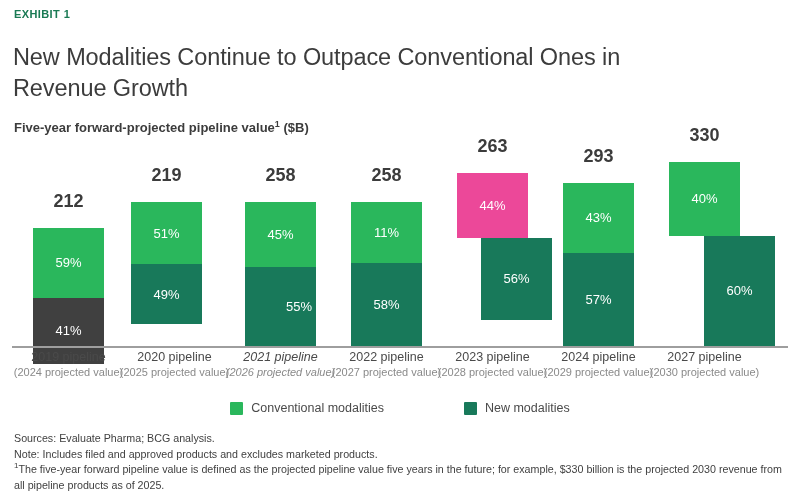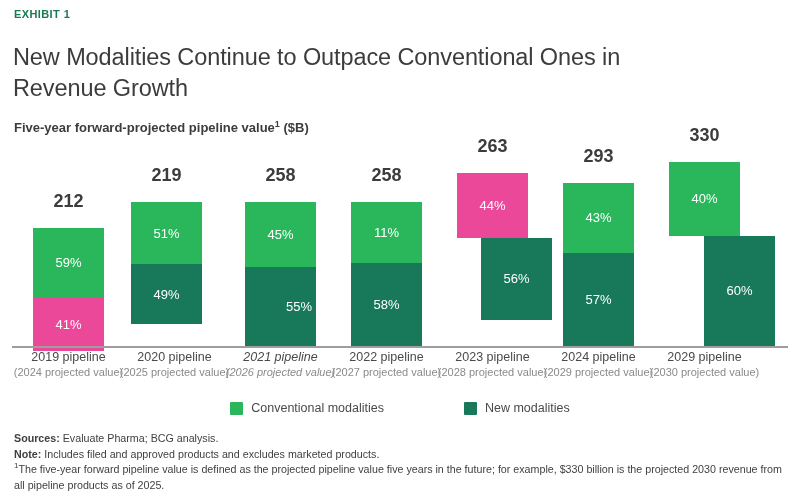--- a/index.html
+++ b/index.html
@@ -168,21 +168,21 @@
   .footnotes {
     position: absolute;
     left: 14px;
     top: 431px;
     width: 775px;
     font-size: 10.7px;
     line-height: 1.45;
     color: #3f3f3f;
   }
   .footnotes .fn-row { display: block; }
-  .fn-key { font-weight: bold; }
+  .fn-key { font-weight: normal; }
   .footnotes sup {
     font-size: 8px;
     vertical-align: super;
     line-height: 0;
   }
 </style>
 </head>
 <body>
 
 <div class="page">
@@ -195,21 +195,21 @@
     <span>Five-year forward-projected pipeline value</span><sup>1</sup><span> ($B)</span>
   </div>
 
   <div class="chart">
     <div class="plot" id="plot">
         <div class="bar-group" style="left: 33px; height: 118.206px;">
           <div class="bar-total">212</div>
           <div class="seg seg-conventional" style="height: 69.7416px; background: rgb(42, 183, 92);">
             <span class="seg-label">59%</span>
           </div>
-          <div class="seg seg-new" style="height: 53px; background: #ec4899;">
+          <div class="seg seg-new" style="height: 66px; background: #404040;">
             <span class="seg-label">41%</span>
           </div>
         </div>
         <div class="bar-group" style="left: 131px; height: 144px; margin-top: 48px;">
           <div class="bar-total">219</div>
           <div class="seg seg-conventional" style="height: 62.2756px; background: rgb(42, 183, 92);">
             <span class="seg-label">51%</span>
           </div>
           <div class="seg seg-new" style="height: 59.8335px; background: rgb(24, 121, 90);">
             <span class="seg-label">49%</span>
@@ -283,21 +283,21 @@
       </div>
       <div class="xlabel" style="left: 433.5px;">
         <span class="x-main">2023 pipeline</span>
         <span class="x-sub">(2028 projected value)</span>
       </div>
       <div class="xlabel" style="left: 539.5px;">
         <span class="x-main">2024 pipeline</span>
         <span class="x-sub">(2029 projected value)</span>
       </div>
       <div class="xlabel" style="left: 645.5px;">
-        <span class="x-main">2029 pipeline</span>
+        <span class="x-main">2027 pipeline</span>
         <span class="x-sub">(2030 projected value)</span>
       </div>
     </div>
 
   <div class="legend" id="legend">
       <div class="legend-item">
         <span class="legend-swatch conventional" style="background: rgb(42, 183, 92);"></span>
         <span class="legend-text">Conventional modalities</span>
       </div>
       <div class="legend-item">

